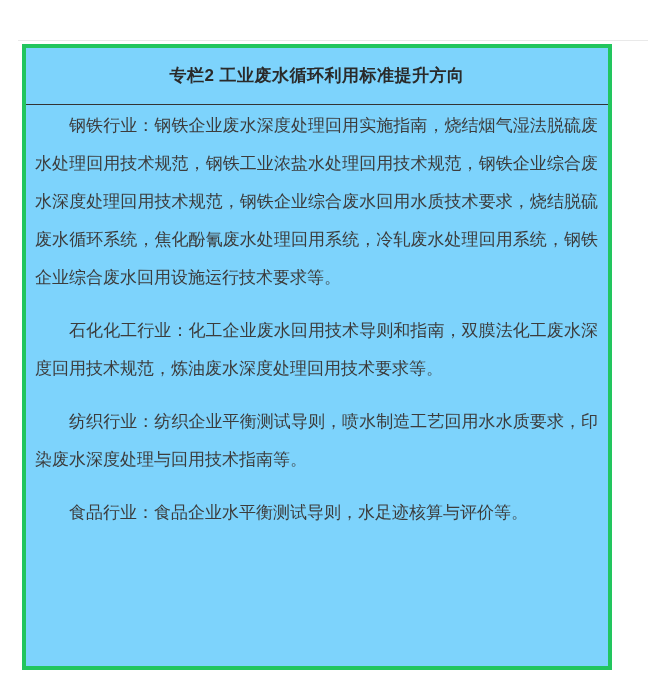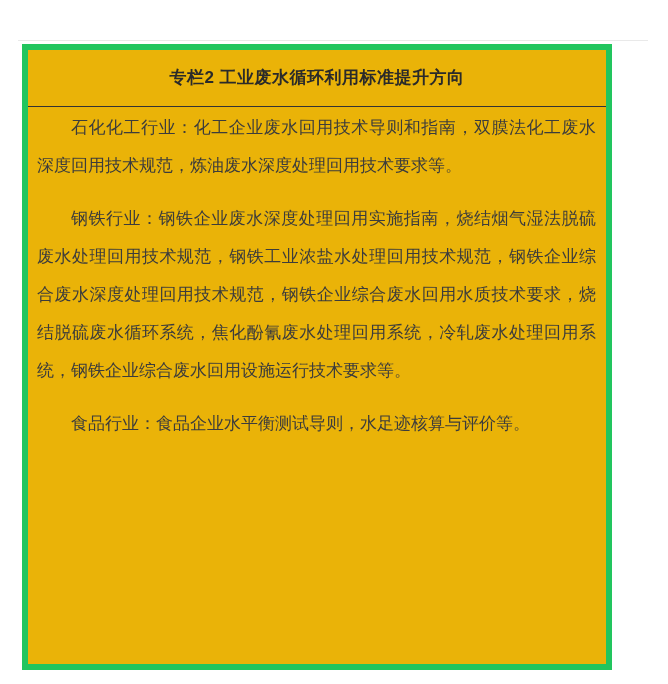--- a/index.html
+++ b/index.html
@@ -25,22 +25,22 @@
     height: 1px;
     background: #e9e9e9;
   }
   .panel {
     position: absolute;
     left: 22px;
     top: 44px;
     width: 590px;
     height: 626px;
     box-sizing: border-box;
-    border: 6px solid #22c55e;
-    background: #eab308;
+    border: 4px solid #22c55e;
+    background: #7dd3fc;
   }
   .panel-title {
     box-sizing: border-box;
     height: 57px;
     line-height: 56px;
     text-align: center;
     font-size: 17px;
     font-weight: bold;
     color: #2a2a2a;
     border-bottom: 1px solid #333333;
@@ -66,22 +66,23 @@
 
   <div class="top-rule"></div>
 
   <div class="panel">
 
     <div class="panel-title">专栏2 工业废水循环利用标准提升方向</div>
 
     <div class="panel-body">
 
 
+      <p><span>钢铁行业：</span><span>钢铁企业废水深度处理回用实施指南，烧结烟气湿法脱硫废水处理回用技术规范，钢铁工业浓盐水处理回用技术规范，钢铁企业综合废水深度处理回用技术规范，钢铁企业综合废水回用水质技术要求，烧结脱硫废水循环系统，焦化酚氰废水处理回用系统，冷轧废水处理回用系统，钢铁企业综合废水回用设施运行技术要求等。</span></p>
+
       <p><span>石化化工行业：</span><span>化工企业废水回用技术导则和指南，双膜法化工废水深度回用技术规范，炼油废水深度处理回用技术要求等。</span></p>
 
-      <p><span>钢铁行业：</span><span>钢铁企业废水深度处理回用实施指南，烧结烟气湿法脱硫废水处理回用技术规范，钢铁工业浓盐水处理回用技术规范，钢铁企业综合废水深度处理回用技术规范，钢铁企业综合废水回用水质技术要求，烧结脱硫废水循环系统，焦化酚氰废水处理回用系统，冷轧废水处理回用系统，钢铁企业综合废水回用设施运行技术要求等。</span></p>
-
+      <p><span>纺织行业：</span><span>纺织企业平衡测试导则，喷水制造工艺回用水水质要求，印染废水深度处理与回用技术指南等。</span></p>
 
       <p><span>食品行业：</span><span>食品企业水平衡测试导则，水足迹核算与评价等。</span></p>
 
     </div>
   </div>
 </div>
 
 </body></html>

